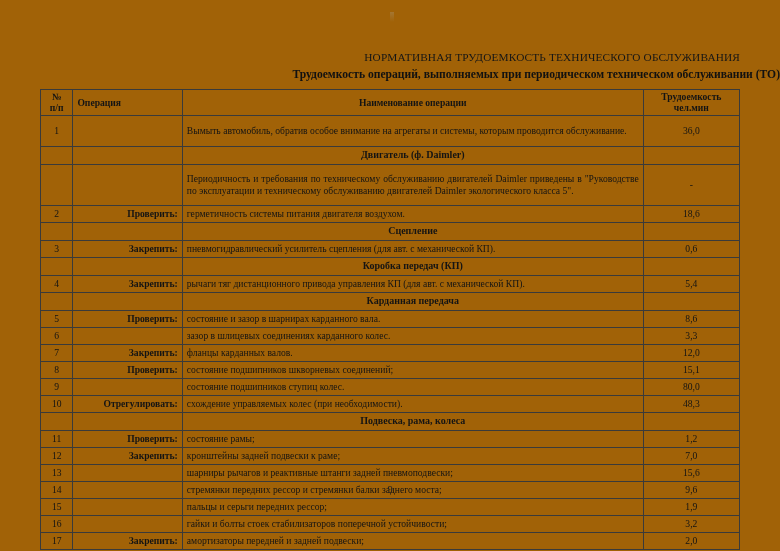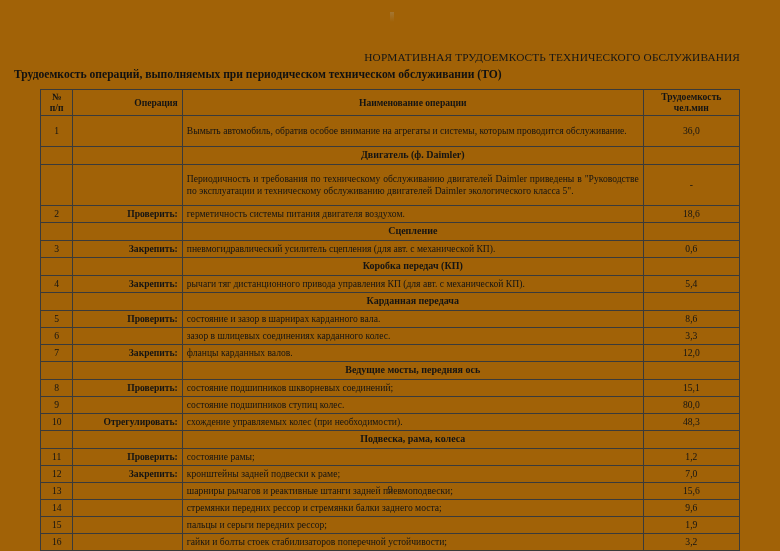--- a/index.html
+++ b/index.html
@@ -36,22 +36,22 @@
     right: 40px;
     font-size: 11.3px;
     letter-spacing: 0.15px;
     white-space: nowrap;
     color: #161616;
   }
   .doc-subtitle {
     position: absolute;
     top: 68px;
     left: 0;
-    width: 616px;
-    text-align: left;
+    width: 780px;
+    text-align: right;
     font-size: 11.6px;
     font-weight: bold;
     color: #111111;
     padding-left: 14px;
     box-sizing: border-box;
   }
   table.toTable {
     position: absolute;
     left: 40px;
     top: 89px;
@@ -128,21 +128,21 @@
         <col class="c-op">
         <col class="c-name">
         <col class="c-labor">
     </colgroup>
     <thead>
       <tr>
         <th class="c-num">
           <span class="h-num-l1">№</span>
           <span class="h-num-l2">п/п</span>
         </th>
-        <th class="c-op" style="text-align:right">Операция</th>
+        <th class="c-op" style="text-align:left">Операция</th>
         <th class="c-name" style="text-align:center">Наименование операции</th>
         <th class="c-labor">
           <span class="h-num-l1">Трудоемкость</span>
           <span class="h-num-l2">чел.мин</span>
         </th>
       </tr>
     </thead>
     <tbody id="table-body">
         <tr class="row-tall">
           <td class="c-num">1</td>
@@ -209,26 +209,20 @@
           <td class="c-op op-label"></td>
           <td class="c-name">зазор в шлицевых соединениях  карданного колес.</td>
           <td class="c-labor labor-val">3,3</td>
         </tr>
         <tr class="row-std">
           <td class="c-num">7</td>
           <td class="c-op op-label">Закрепить:</td>
           <td class="c-name">фланцы карданных валов.</td>
           <td class="c-labor labor-val">12,0</td>
         </tr>
-        <tr class="section-row row-section">
-          <td class="c-num"></td>
-          <td class="c-op"></td>
-          <td class="c-name section-cell">Ведущие мосты, передняя ось</td>
-          <td class="c-labor"></td>
-        </tr>
         <tr class="row-std">
           <td class="c-num">8</td>
           <td class="c-op op-label">Проверить:</td>
           <td class="c-name">состояние подшипников шкворневых соединений;</td>
           <td class="c-labor labor-val">15,1</td>
         </tr>
         <tr class="row-std">
           <td class="c-num">9</td>
           <td class="c-op op-label"></td>
           <td class="c-name">состояние подшипников ступиц колес.</td>

